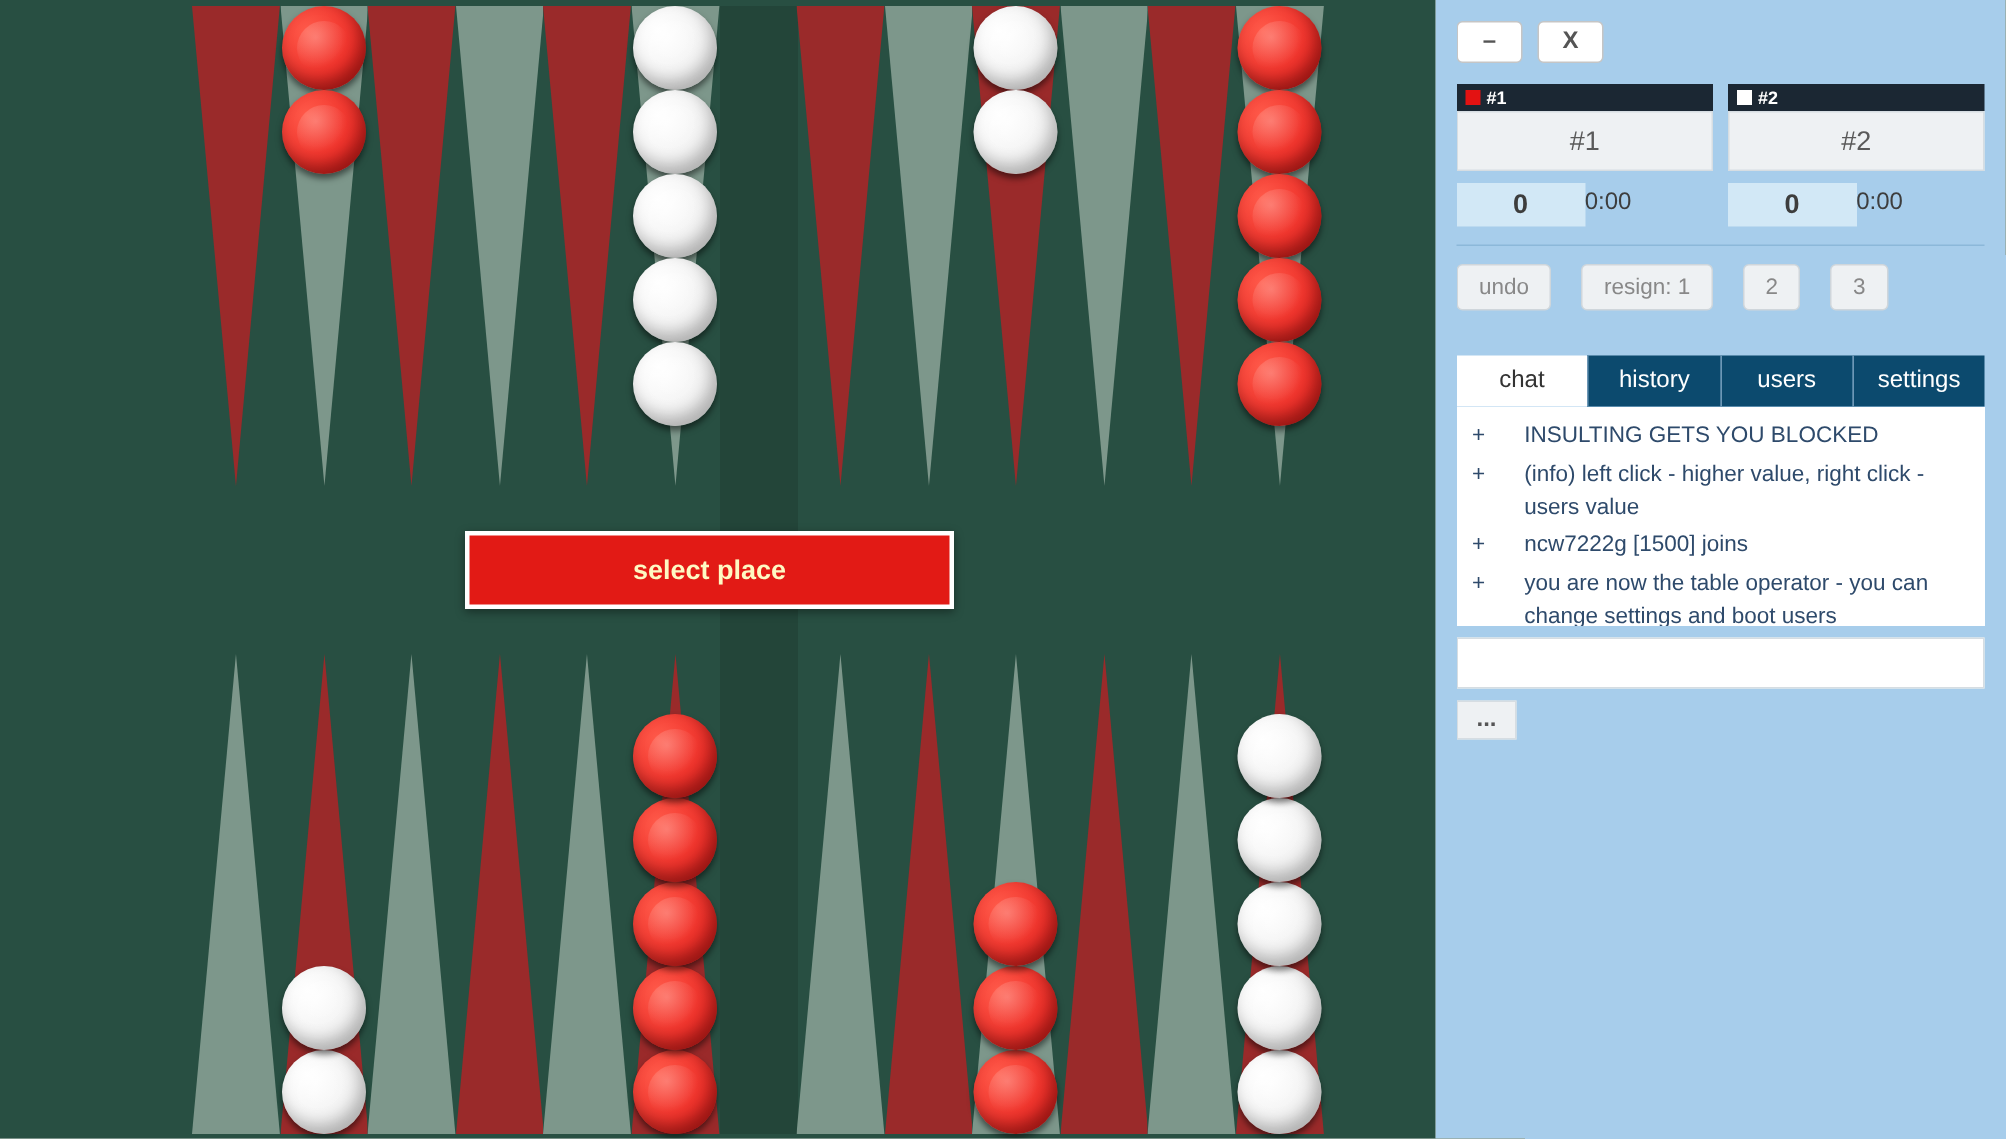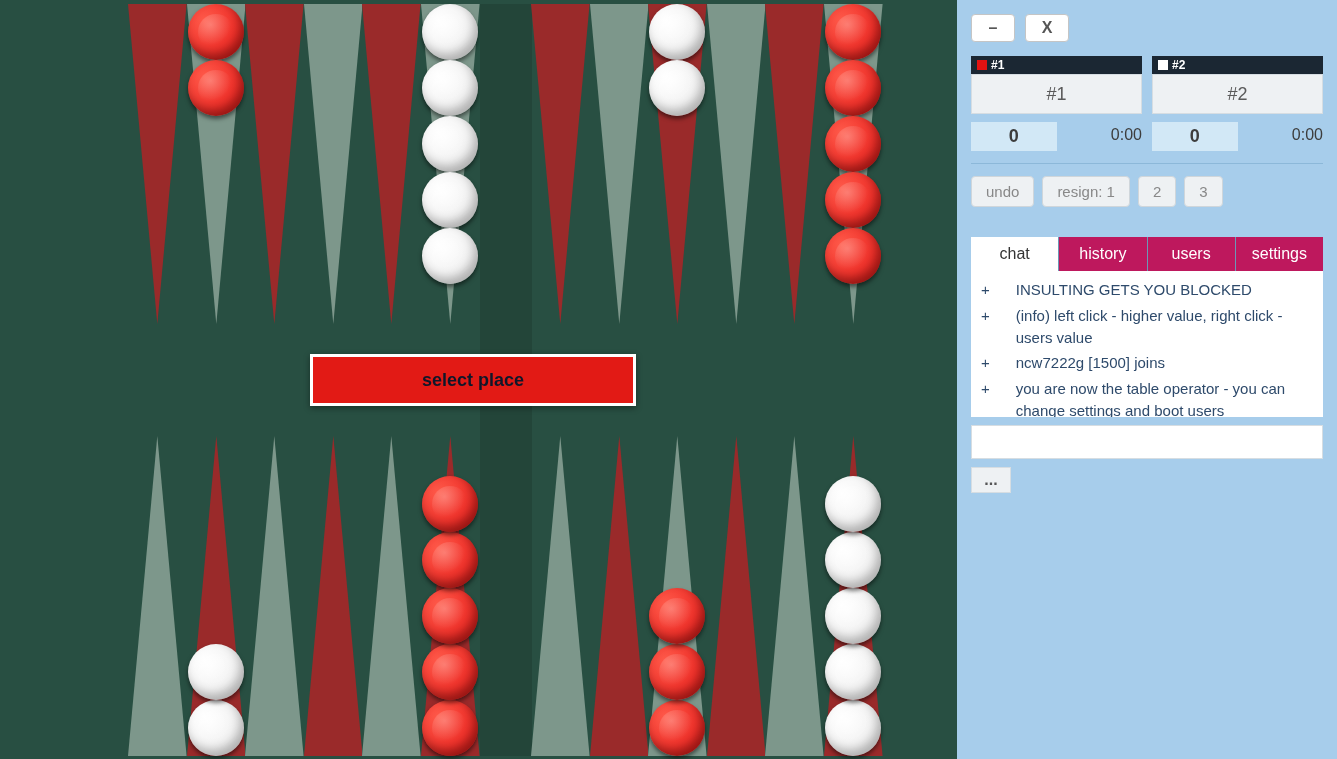--- a/index.html
+++ b/index.html
@@ -28,21 +28,21 @@
   .points-row.bottom .stack { bottom:0; }
   .checker { width:56px; height:56px; border-radius:50%; margin:0 auto; position:relative; }
   .checker::after { content:""; position:absolute; left:10px; top:10px; width:36px; height:36px; border-radius:50%; }
   .checker.red   { background: radial-gradient(circle at 30% 30%, #ff5a4a, #e31212); box-shadow: inset -4px -6px 10px rgba(0,0,0,.35), 0 3px 4px rgba(0,0,0,.5); }
   .checker.red::after   { background: radial-gradient(circle at 35% 30%, rgba(255,255,255,.25), rgba(0,0,0,0) 60%); }
   .checker.white { background: radial-gradient(circle at 30% 30%, #ffffff, #e8e8e8); box-shadow: inset -4px -6px 10px rgba(0,0,0,.25), 0 3px 4px rgba(0,0,0,.5); }
   .checker.white::after { background: radial-gradient(circle at 35% 30%, rgba(255,255,255,.6), rgba(0,0,0,0) 60%); }
 
   .select-place {
     position:absolute; left:310px; top:354px; width:326px; height:52px;
-    background:#e21a15; color:#0f172a; border:3px solid #fff;
+    background:#e21a15; color:#fef9c3; border:3px solid #fff;
     display:flex; align-items:center; justify-content:center;
     font-size:18px; font-weight:bold; cursor:pointer;
     box-shadow:0 2px 6px rgba(0,0,0,.4);
   }
 
   
   .side { flex:1; height:759px; background:#a7cdeb; padding:14px 14px 0 14px; color:#333; font-size:15px; }
   .side hr { border:none; border-top:1px solid #8cb8d9; margin:12px 0; }
 
   .header-row { display:flex; align-items:center; gap:10px; }
@@ -51,27 +51,27 @@
 
   .players { display:flex; gap:10px; margin-top:14px; }
   .player { flex:1; }
   .player .tag { background:#1b2733; color:#fff; font-size:12px; font-weight:bold; padding:2px 6px; display:flex; align-items:center; gap:4px; }
   .tag .sq { width:10px; height:10px; display:inline-block; }
   .tag .sq.red   { background:#e31212; }
   .tag .sq.white { background:#fff; }
   .player .name { background:#eef1f3; border:1px solid #d6dde2; height:40px; display:flex; align-items:center; justify-content:center; font-size:18px; color:#5a5a5a; }
   .player .score-row { display:flex; margin-top:8px; }
   .player .score { flex:1; background:#d2e8f6; text-align:center; font-weight:bold; font-size:18px; color:#3d3d3d; padding:4px 0; }
-  .player .time  { flex:1; text-align:right; font-size:16px; color:#3d3d3d; padding:4px 0; }
-
-  .action-row { display:flex; gap:8px; }
+  .player .time  { flex:1; text-align:left; font-size:16px; color:#3d3d3d; padding:4px 0; }
+
+  .action-row { display:flex; gap:20px; }
   .act-btn { background:#eef1f3; border:1px solid #cfd6db; border-radius:4px; padding:6px 14px; font-size:15px; color:#888; }
 
   .tabs { display:flex; margin-top:30px; }
-  .tab { flex:1; text-align:center; padding:8px 0; background:#be185d; color:#fff; font-size:16px; cursor:pointer; }
+  .tab { flex:1; text-align:center; padding:8px 0; background:#0c4a6e; color:#fff; font-size:16px; cursor:pointer; }
   .tab + .tab { border-left:1px solid #6d97b6; }
   .tab.active { background:#fff; color:#333; }
 
   .chat-box { background:#fff; height:146px; overflow-y:scroll; padding:8px 10px; font-size:15px; color:#2e4a6b; }
   .chat-box .msg { display:flex; gap:6px; margin-bottom:4px; line-height:1.45; }
   .chat-box .plus { flex:0 0 auto; }
   .chat-box .txt  { flex:1; word-wrap:break-word;margin-left:20px; }
 
   .chat-input { width:100%; height:34px; margin-top:8px; border:1px solid #d6dde2; padding:0 8px; font-size:15px; background:#fff; }
   .more-btn { margin-top:8px; background:#eef1f3; border:1px solid #d6dde2; width:40px; height:26px; display:flex; align-items:center; justify-content:center; font-weight:bold; color:#555; cursor:pointer; font-size:16px; }

